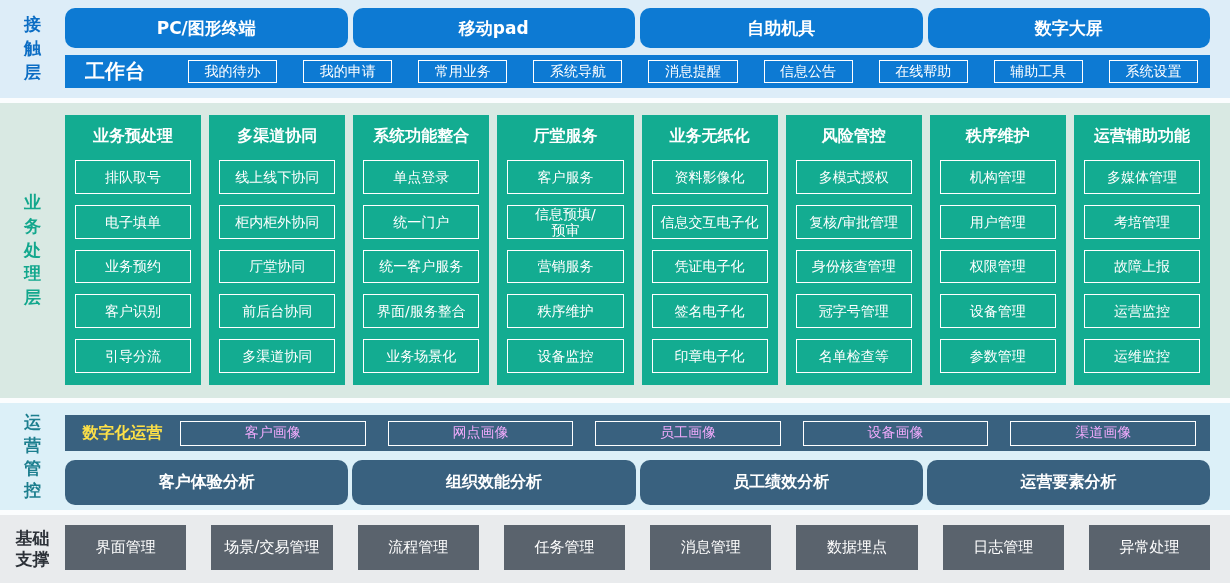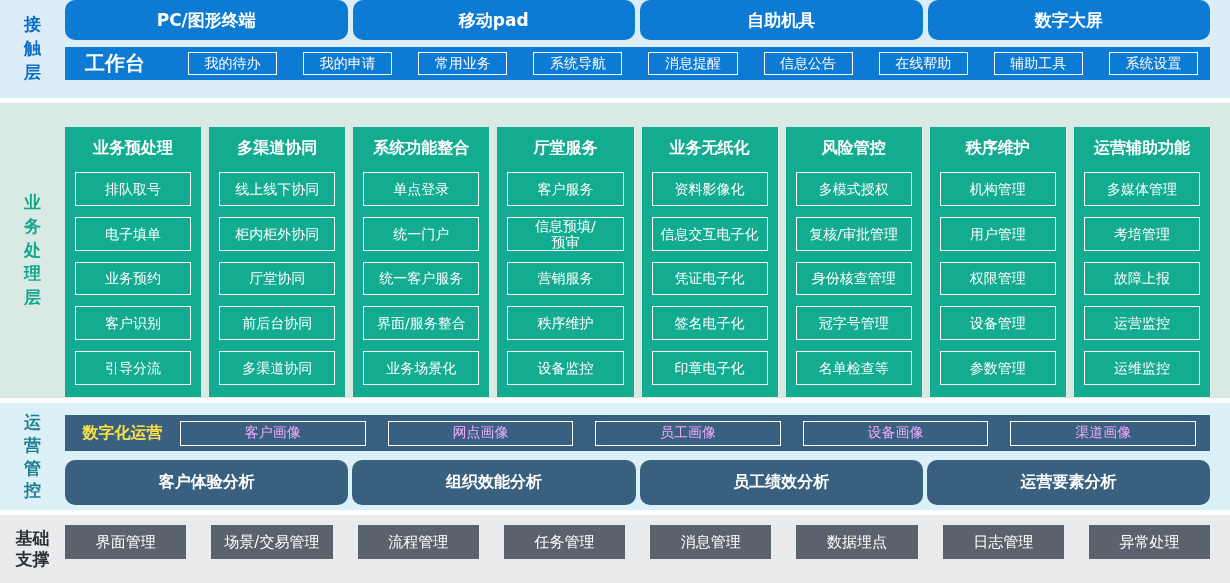--- a/index.html
+++ b/index.html
@@ -14,55 +14,55 @@
 
   .band{display:flex;width:1230px;}
   .band-gap{height:5px;width:1230px;background:var(--gap_white);}
   .vlabel-wrap{width:65px;display:flex;align-items:center;justify-content:center;flex:0 0 65px;}
   .vlabel{width:22px;word-break:break-all;text-align:center;font-weight:bold;font-size:17px;line-height:1.4;}
   .band-content{flex:1;margin-right:20px;display:flex;flex-direction:column;}
 
   
   .band1{height:98px;background:var(--band1_bg);}
   .band1 .vlabel{color:var(--label_blue);}
-  .terminal-row{display:flex;gap:5px;margin-top:0;height:40px;}
+  .terminal-row{display:flex;gap:5px;margin-top:8px;height:40px;}
   .terminal-btn{flex:1;background:var(--blue);border-radius:10px;color:#fff;font-weight:bold;
     font-size:17px;display:flex;align-items:center;justify-content:center;}
   .workbench-bar{display:flex;align-items:center;margin-top:7px;height:33px;background:var(--blue);
     padding:0 12px 0 0;}
   .workbench-label{width:100px;flex:0 0 100px;text-align:center;color:#fff;font-weight:bold;font-size:20px;}
   .workbench-items{flex:1;display:flex;gap:26px;margin-left:23px;}
   .workbench-item{flex:1;height:23px;border:1px solid #fff;color:#fff;font-size:14px;
     display:flex;align-items:center;justify-content:center;}
 
   
   .band2{height:295px;background:var(--band2_bg);}
   .band2 .vlabel{color:var(--label_green);}
-  .columns{display:flex;gap:8px;margin-top:24px;height:270px;}
+  .columns{display:flex;gap:8px;margin-top:12px;height:270px;}
   .biz-col{flex:1;background:var(--green);padding:8px 10px 12px 10px;display:flex;flex-direction:column;}
   .biz-col-title{color:#fff;font-weight:bold;font-size:16px;text-align:center;height:26px;line-height:26px;}
   .biz-item{margin-top:11px;min-height:33px;flex:1;max-height:35px;border:1px solid #fff;color:#fff;font-size:14px;
     display:flex;align-items:center;justify-content:center;text-align:center;white-space:pre-line;line-height:1.15;}
 
   
   .band3{height:107px;background:var(--band3_bg);}
   .band3 .vlabel{color:var(--label_teal);line-height:1.35;}
   .digital-bar{display:flex;align-items:center;margin-top:12px;height:36px;background:var(--slate);padding:0 14px 0 0;}
   .digital-label{width:115px;flex:0 0 115px;text-align:center;color:#fde047;font-weight:bold;font-size:16px;}
   .digital-items{flex:1;display:flex;gap:22px;}
   .digital-item{flex:1;height:25px;border:1px solid #fff;color:#f0abfc;font-size:14px;
     display:flex;align-items:center;justify-content:center;}
   .analysis-row{display:flex;gap:4px;margin-top:9px;height:45px;}
   .analysis-btn{flex:1;background:var(--slate);border-radius:10px;color:#fff;font-weight:bold;font-size:16px;
     display:flex;align-items:center;justify-content:center;}
 
   
   .band4{height:68px;background:var(--band4_bg);}
   .band4 .vlabel-wrap .vlabel{width:42px;color:var(--label_dark);font-size:17px;line-height:1.25;}
-  .foundation-row{display:flex;gap:25px;margin-top:10px;height:34px;}
+  .foundation-row{display:flex;gap:25px;margin-top:10px;height:45px;}
   .foundation-box{flex:1;background:var(--gray);color:#fff;font-size:15px;
     display:flex;align-items:center;justify-content:center;}
 </style>
 </head>
 <body>
 
 <div class="page">
 
   <div class="band band1">
     <div class="vlabel-wrap">

